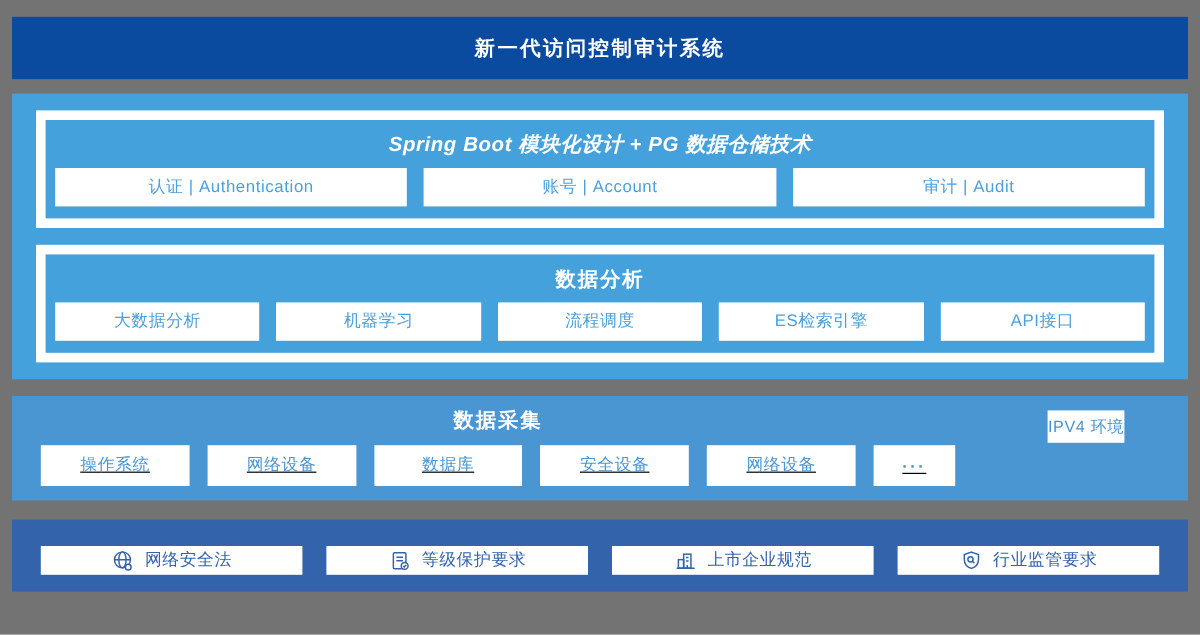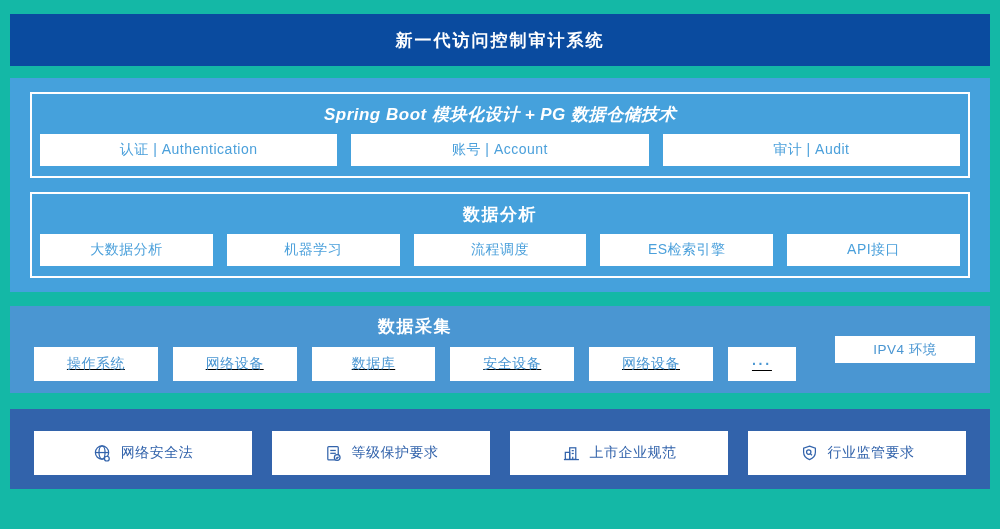--- a/index.html
+++ b/index.html
@@ -1,38 +1,38 @@
 <!DOCTYPE html>
 <html><head>
 <meta charset="utf-8">
 <style>
   * { margin:0; padding:0; box-sizing:border-box; }
   html,body { background:#ffffff; }
   body { font-family:"Liberation Sans","DejaVu Sans",sans-serif; }
-  .page { position:relative; width:1000px; height:529px; background:#14b8a6; overflow:hidden; }
+  .page { position:relative; width:1000px; height:529px; background:#737373; overflow:hidden; }
 
   
   .header {
     margin:14px 10px 0;
     height:52px;
     background:#0a4b9f;
     display:flex; align-items:center; justify-content:center;
   }
   .header-title {
     color:#ffffff; font-size:17px; font-weight:bold; letter-spacing:2px;
   }
 
   
   .platform {
     margin:12px 10px 0;
     background:#45a1dc;
     padding:14px 20px;
   }
   .inner-box {
-    border:2px solid #ffffff;
+    border:8px solid #ffffff;
     padding:10px 8px;
   }
   .inner-box + .inner-box { margin-top:14px; }
   .box-title {
     text-align:center; color:#ffffff; font-size:17px; font-weight:bold;
     letter-spacing:1.5px; line-height:22px;
   }
   .box-title.italic { font-style:italic; letter-spacing:0.5px; }
 
   .btn-row { display:flex; gap:14px; margin-top:8px; padding:0 0;text-align:right; }
@@ -46,38 +46,38 @@
   .mid-row { margin:14px 10px 0; display:flex; align-items:stretch; }
   .collection {
     flex:1 1 auto; background:#4a96d2; padding:10px 24px 12px;
   }
   .collection .btn-row { gap:15px; margin-top:9px;text-decoration:underline; }
   .collection .node-btn { color:#4a96d2; height:34px; }
   .node-btn.ellipsis { flex:0.55; letter-spacing:2px; font-weight:bold; }
 
   .env-panel {
     flex:0 0 170px; background:#4a96d2; padding:12px 15px;
-    display:flex; flex-direction:column; justify-content:center; gap:11px;
+    display:flex; flex-direction:row; justify-content:center; gap:11px;
   }
   .env-btn {
     background:#ffffff; height:27px;
     display:flex; align-items:center; justify-content:center;
     color:#4a96d2; font-size:13.5px; letter-spacing:0.5px;
   }
 
   
   .solution {
     margin:16px 10px 0; background:#3263ab; padding:12px 24px 14px;
   }
   .solution-title {
     text-align:center; color:#ffffff; font-size:17px; font-weight:bold;
     letter-spacing:1.5px; line-height:24px;
   }
   .solution .btn-row { gap:20px; margin-top:10px; }
-  .solution .node-btn { height:44px; color:#3263ab; gap:9px; }
+  .solution .node-btn { height:24px; color:#3263ab; gap:9px; }
   .sol-icon { display:inline-flex; color:#3263ab; }
   .sol-icon svg { display:block; }
 </style>
 </head>
 <body>
 
 <div class="page">
 
   <div class="header">
     <div class="header-title">新一代访问控制审计系统</div>

